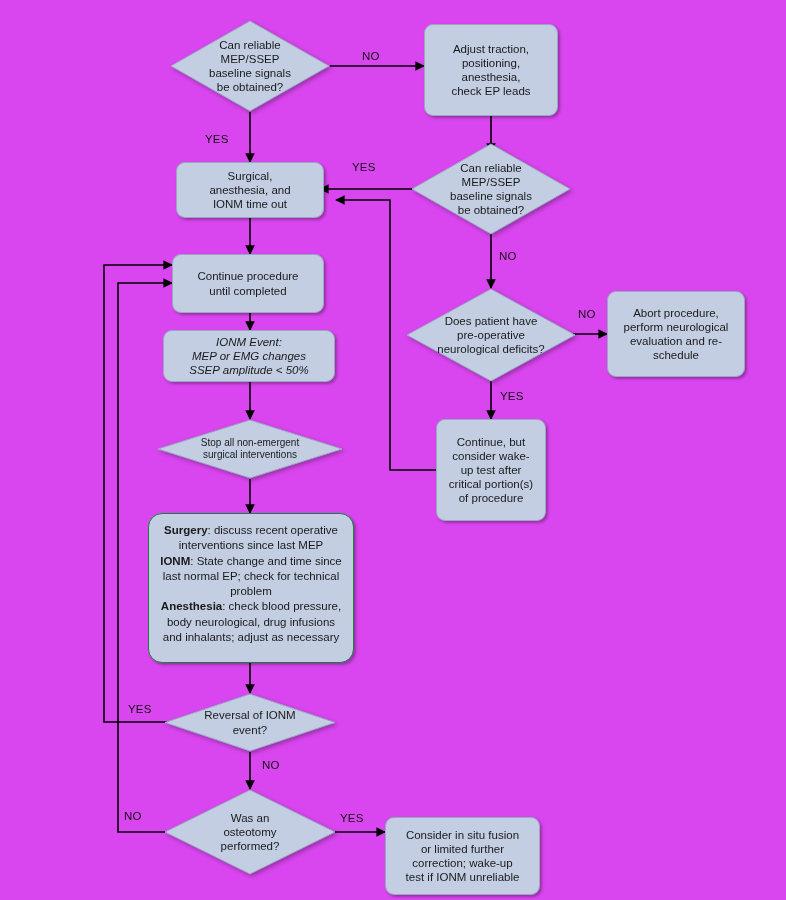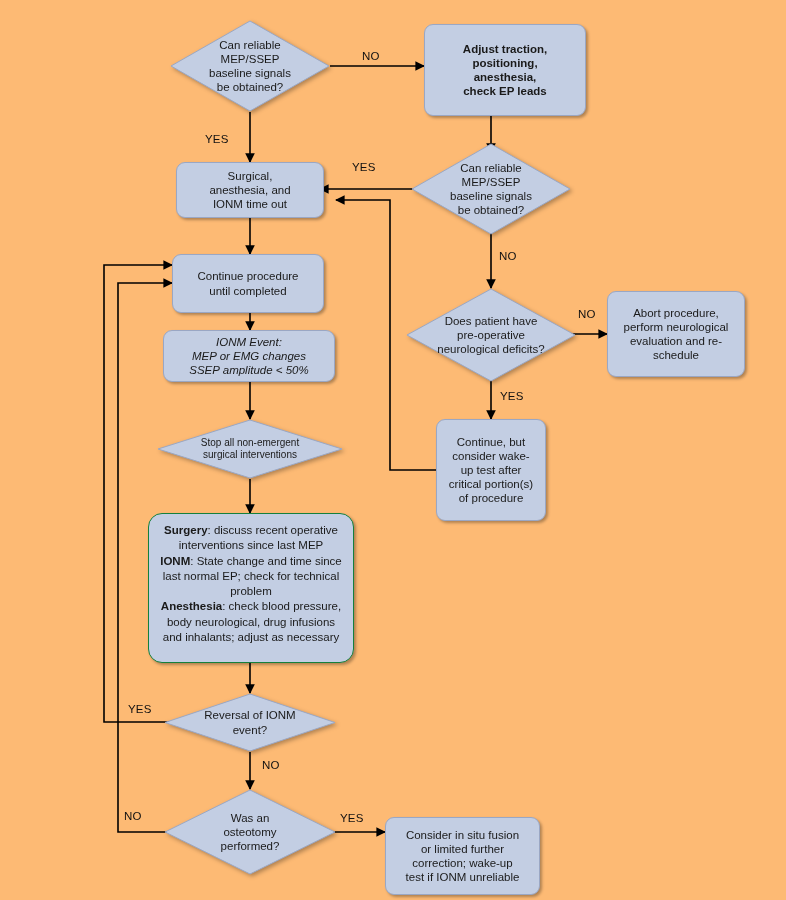--- a/index.html
+++ b/index.html
@@ -4,21 +4,21 @@
 <style>
   html, body {
     margin: 0;
     padding: 0;
     background: #ffffff;
   }
   #canvas {
     position: relative;
     width: 786px;
     height: 900px;
-    background: #fdba74;
+    background: #d946ef;
     font-family: "Liberation Sans", sans-serif;
     overflow: hidden;
   }
   .node {
     position: absolute;
     box-sizing: border-box;
     display: flex;
     align-items: center;
     justify-content: center;
     text-align: center;
@@ -140,21 +140,21 @@
       <svg viewBox="0 0 160 92" preserveAspectRatio="none">
         <polygon points="80,1 159,46 80,91 1,46" fill="#c3cee3" stroke="#9aa7c4" stroke-width="1"></polygon>
       </svg>
     </div>
     <div class="diamond-label">Can reliable
 MEP/SSEP
 baseline signals
 be obtained?</div>
   </div>
 
-  <div class="node rect" style="left:424px; top:24px; width:162px; height:92px; font-size:11.5px;font-weight:bold;">Adjust traction,
+  <div class="node rect" style="left:424px; top:24px; width:134px; height:92px; font-size:11.5px;">Adjust traction,
 positioning,
 anesthesia,
 check EP leads</div>
 
   <div class="diamond-wrap" style="left:411px; top:143px; width:160px; height:92px; font-size:11.5px;">
     <div class="diamond-shape">
       <svg viewBox="0 0 160 92" preserveAspectRatio="none">
         <polygon points="80,1 159,46 80,91 1,46" fill="#c3cee3" stroke="#9aa7c4" stroke-width="1"></polygon>
       </svg>
     </div>

